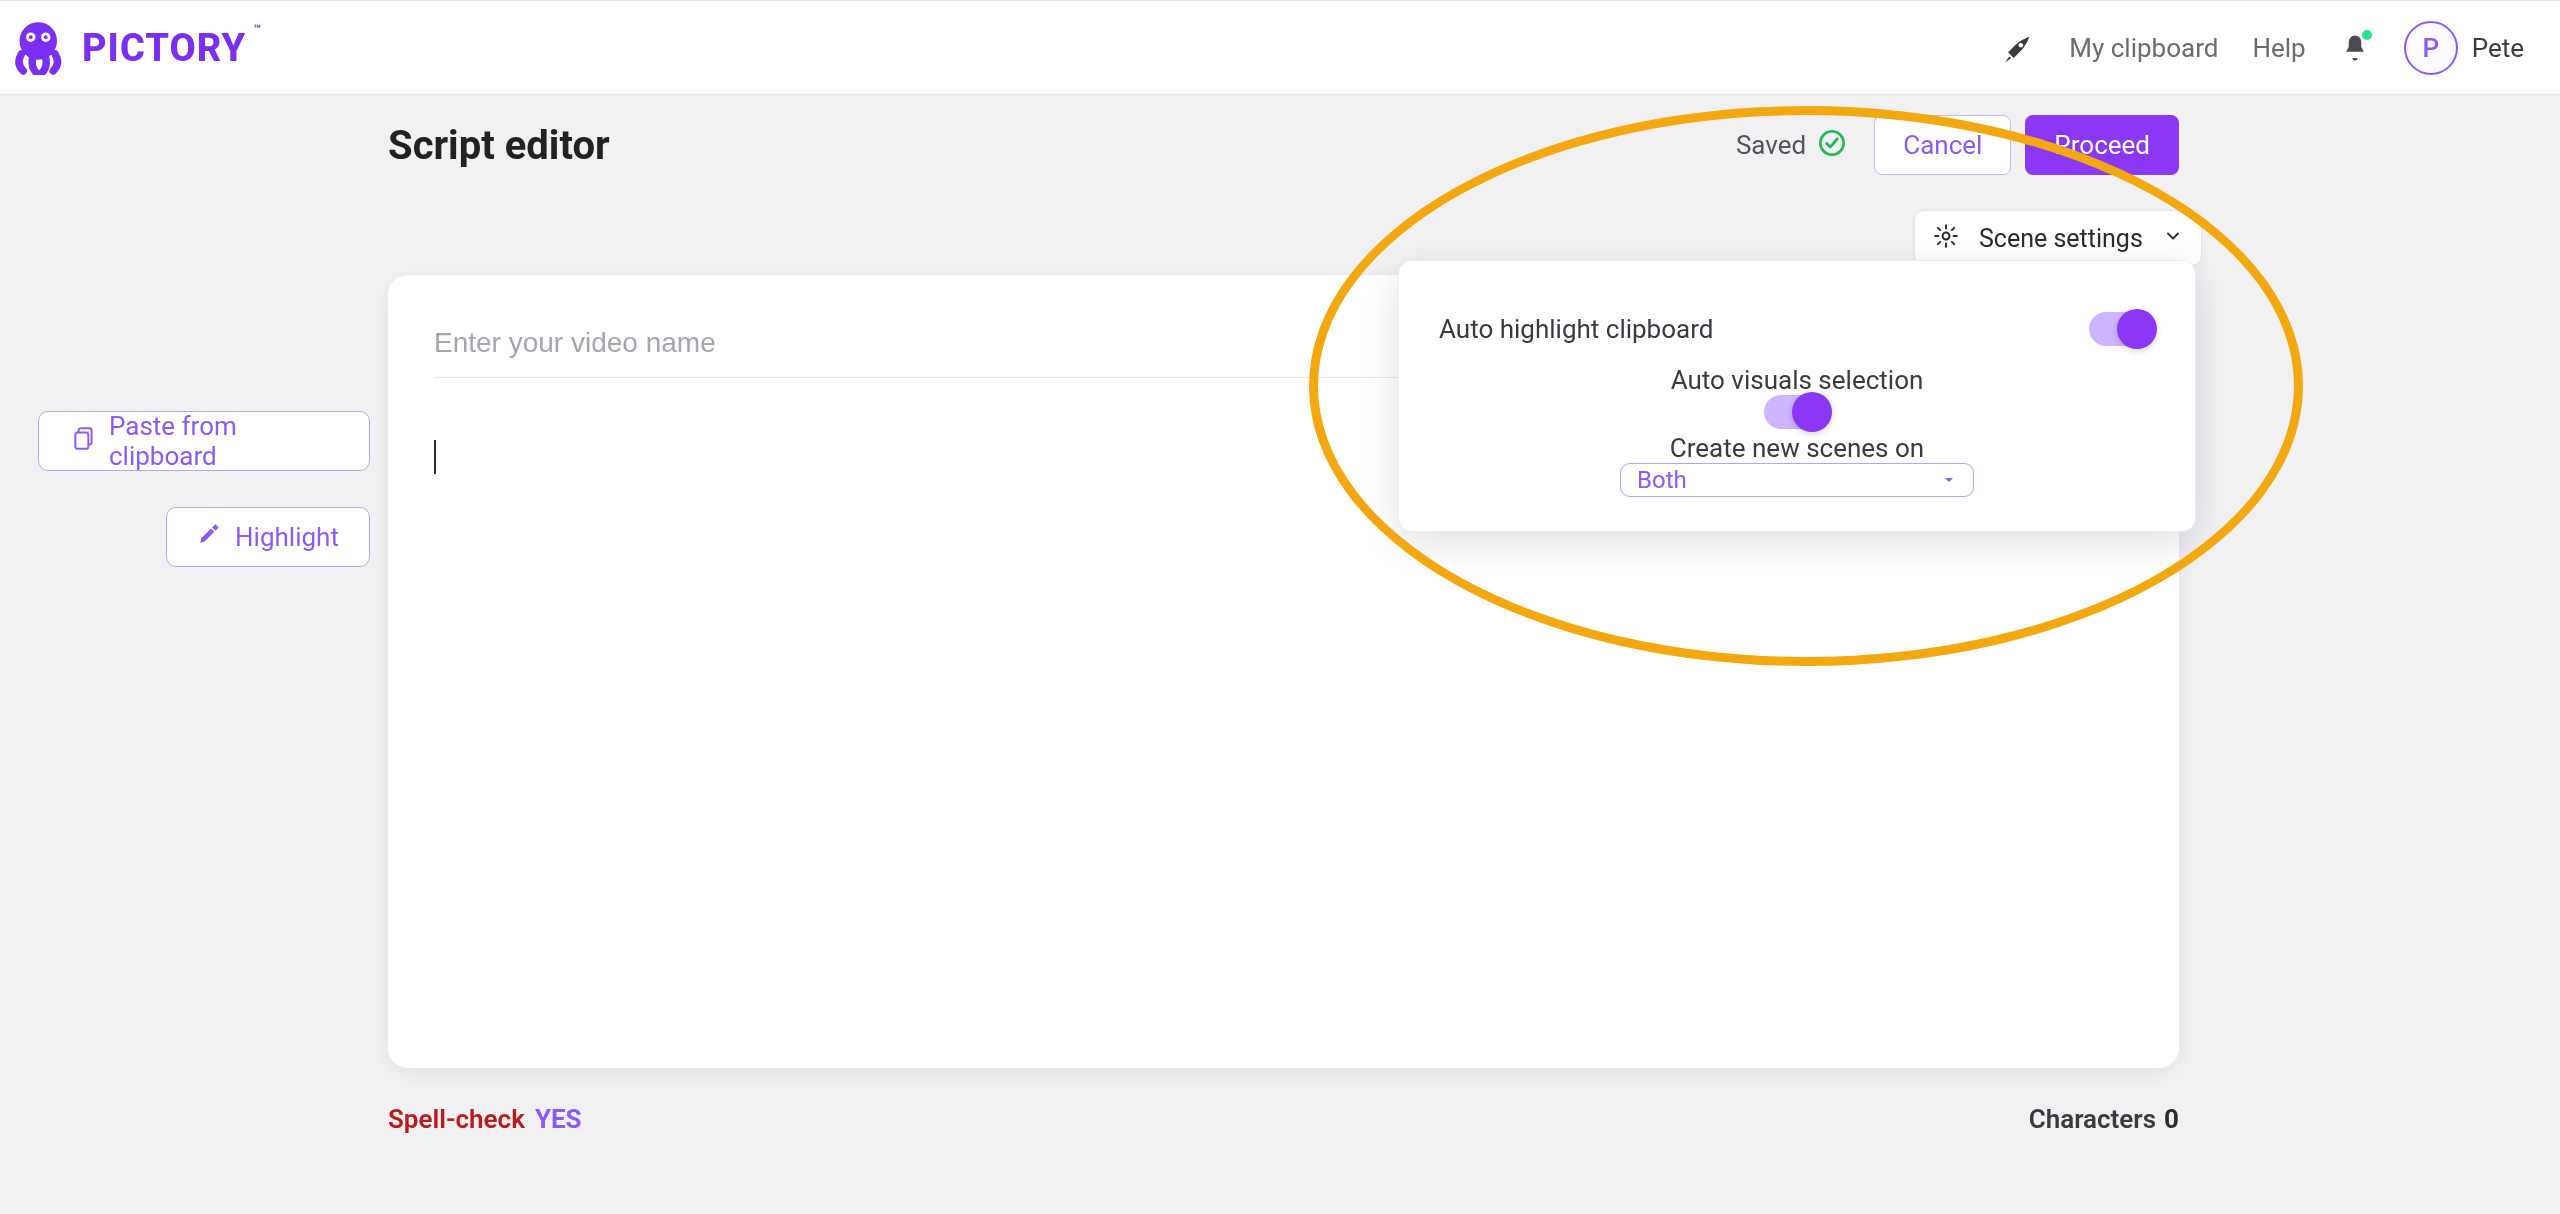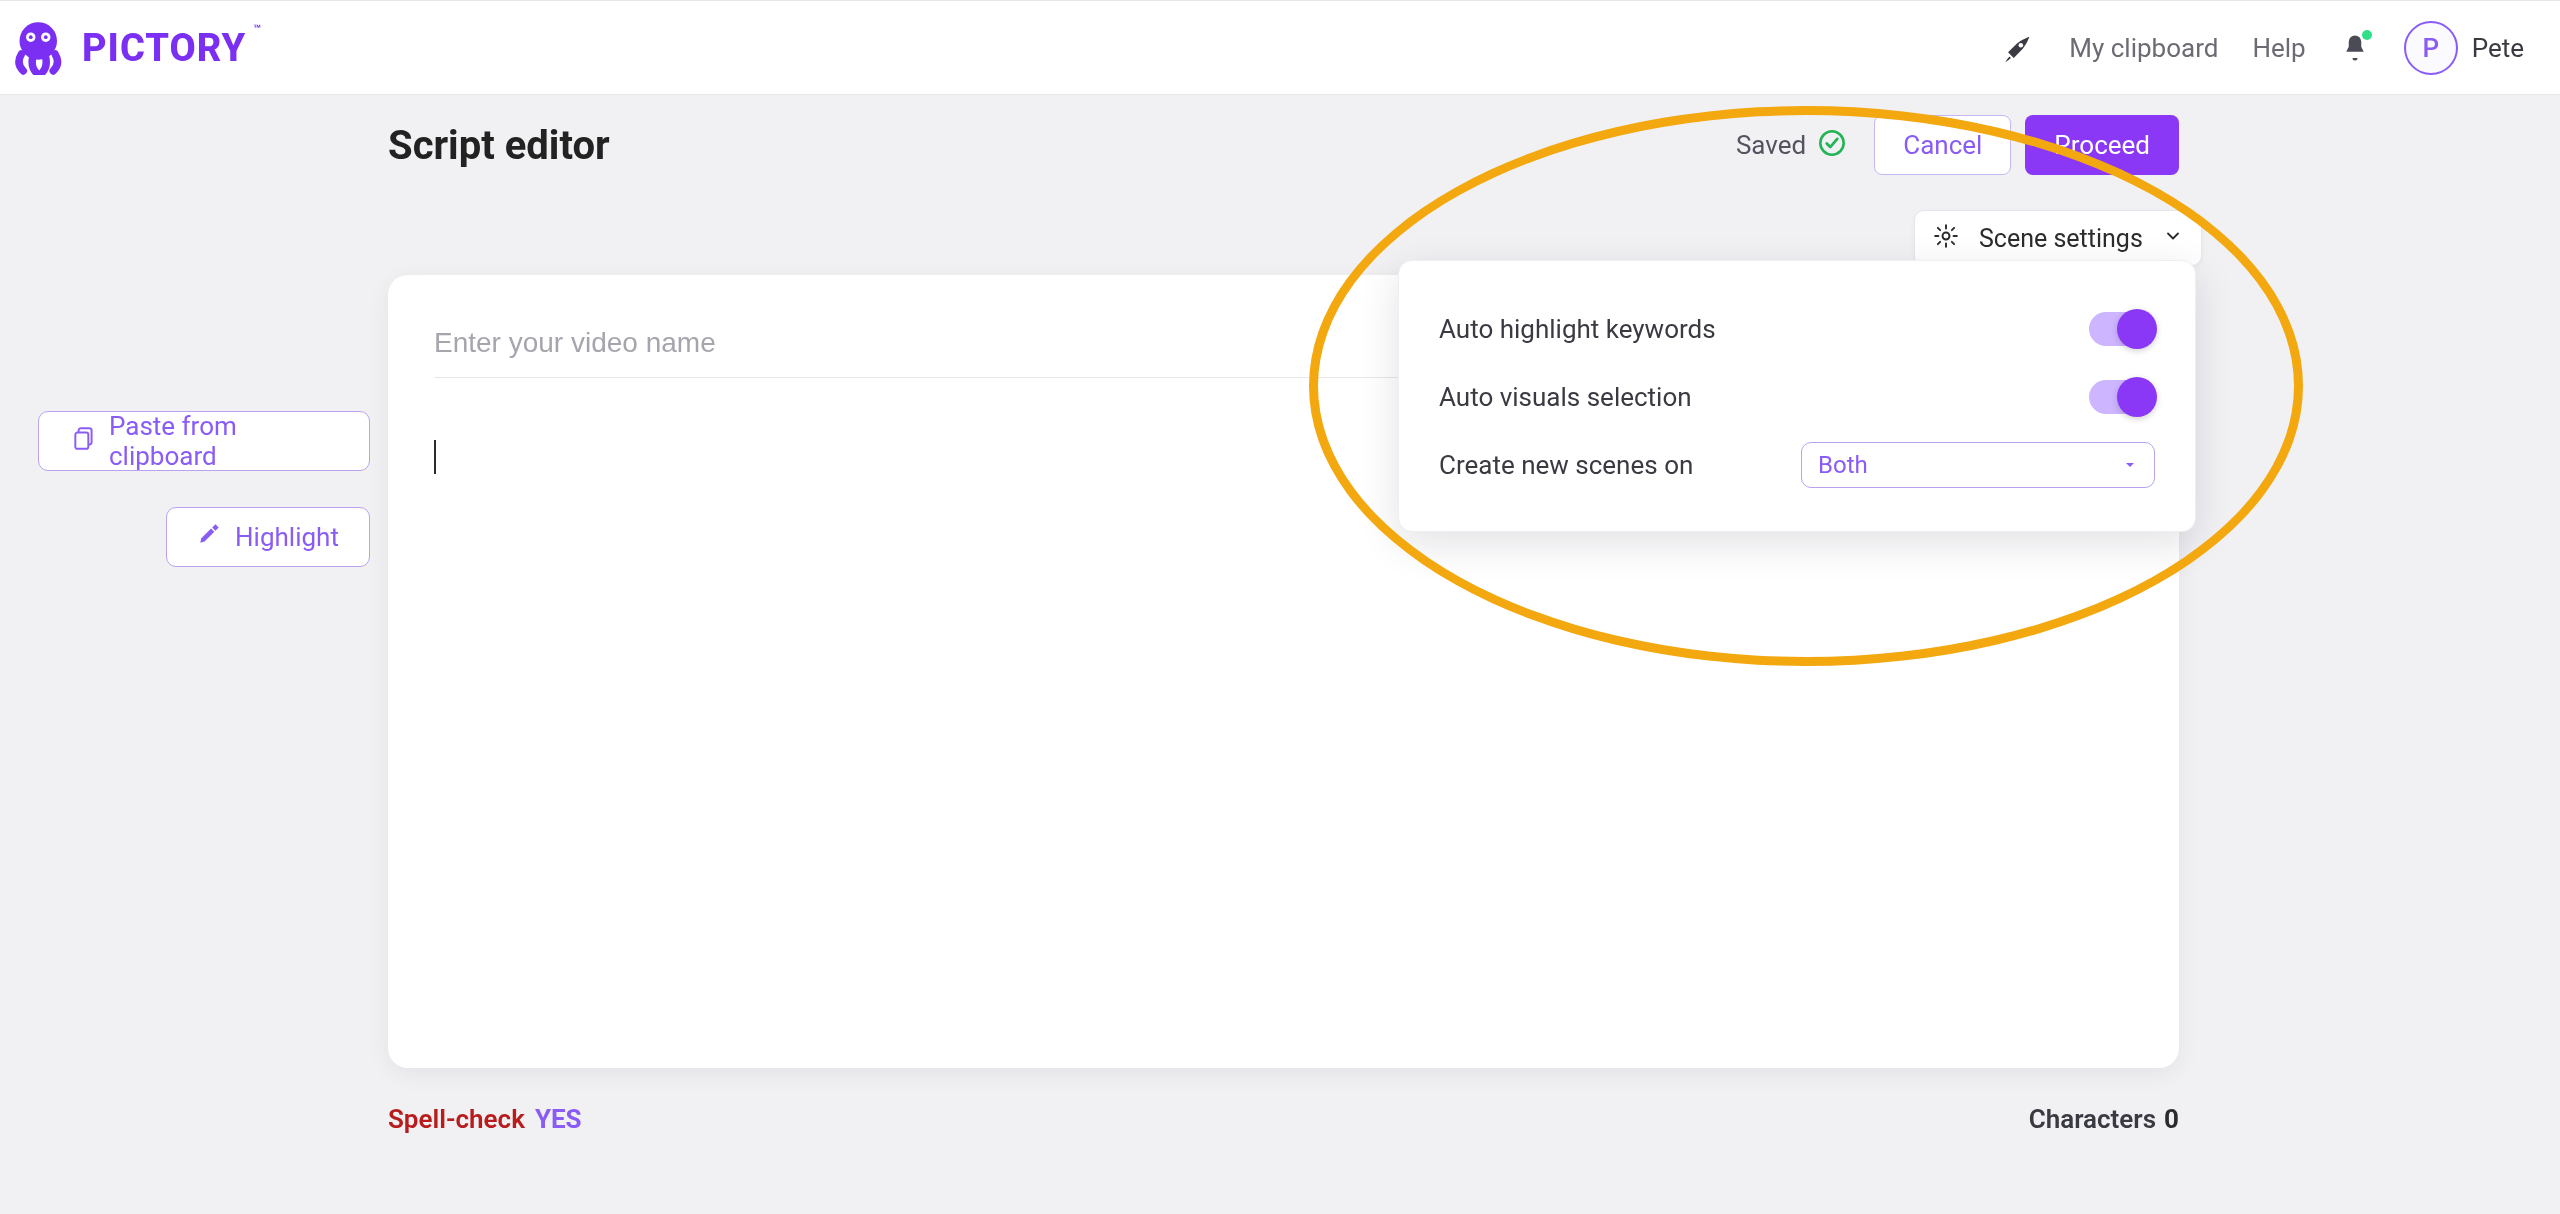--- a/index.html
+++ b/index.html
@@ -234,21 +234,21 @@
     box-shadow: 0 12px 40px rgba(20,20,40,0.12);
     padding: 36px 40px 34px 40px;
     z-index: 10;
   }
   .popover-row {
     display: flex;
     align-items: center;
     justify-content: space-between;
     height: 64px;
   }
-  .popover-row + .popover-row { margin-top: 4px; }
+  .popover-row + .popover-row { margin-top: 4px; flex-direction: column; }
   .popover-label { font-size: 26px; color: #3a3a42; }
   .toggle {
     width: 66px; height: 34px;
     background: #cdb5ff;
     border-radius: 17px;
     position: relative;
     cursor: pointer;
   }
   .toggle .knob {
     position: absolute;
@@ -405,21 +405,21 @@
 </div>
 
 <div class="editor-card">
   <input class="video-name-input" type="text" placeholder="Enter your video name" style="">
   <textarea class="script-area" style=""></textarea>
 </div>
 <div class="caret"></div>
 
 <div class="popover">
   <div class="popover-row">
-    <span class="popover-label">Auto highlight keywords</span>
+    <span class="popover-label">Auto highlight clipboard</span>
     <div class="toggle">
       <div class="knob"></div>
     </div>
   </div>
   <div class="popover-row">
     <span class="popover-label">Auto visuals selection</span>
     <div class="toggle">
       <div class="knob"></div>
     </div>
   </div>

